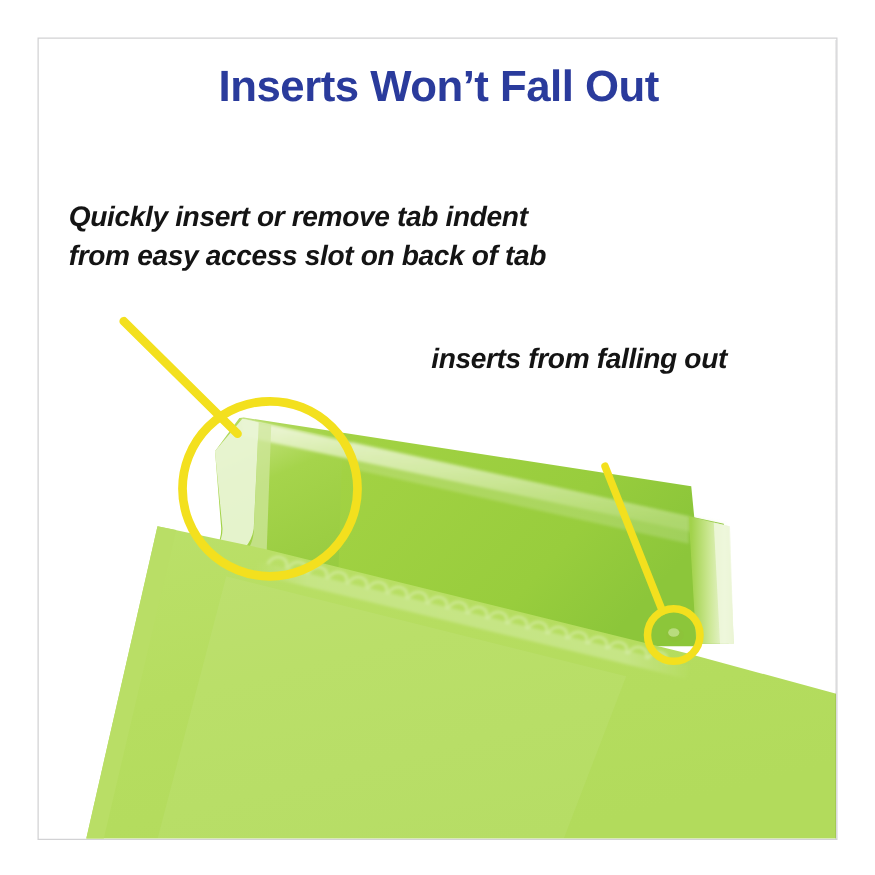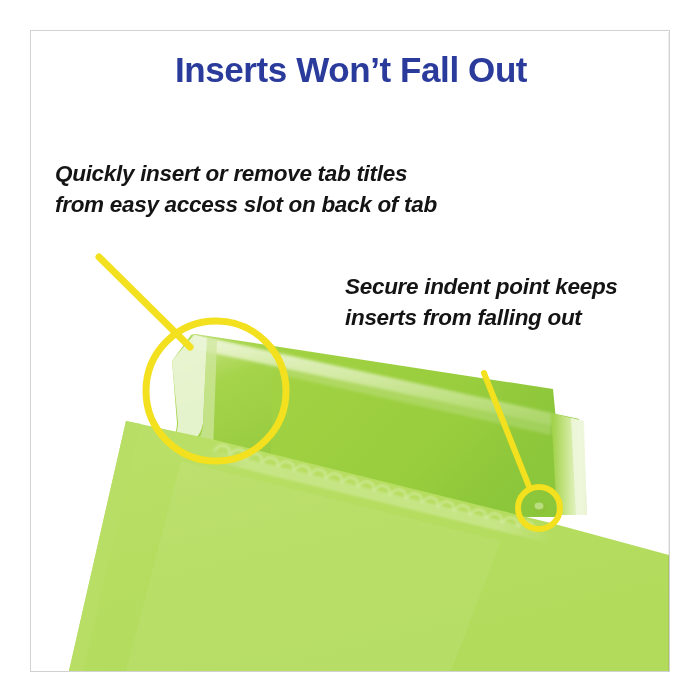--- a/index.html
+++ b/index.html
@@ -261,23 +261,22 @@
     <svg id="annotations" viewBox="0 0 638 640">
 
       <circle cx="185" cy="360" r="70" fill="none" stroke="#f3e01e" stroke-width="7"></circle>
       <line x1="68" y1="226" x2="159" y2="316" stroke="#f3e01e" stroke-width="7" stroke-linecap="round"></line>
 
       <circle cx="508" cy="477" r="21" fill="none" stroke="#f3e01e" stroke-width="6"></circle>
       <line x1="453" y1="342" x2="499" y2="458" stroke="#f3e01e" stroke-width="6" stroke-linecap="round"></line>
     </svg>
 
     <div id="callout-left" class="callout">
-      <span class="line">Quickly insert or remove tab titles</span>
+      <span class="line">Quickly insert or remove tab indent</span>
       <span class="line">from easy access slot on back of tab</span>
     </div>
 
     <div id="callout-right" class="callout">
-      <span class="line">Secure indent point keeps</span>
       <span class="line">inserts from falling out</span>
     </div>
 
   </div>
 </div>
 
 </body></html>

